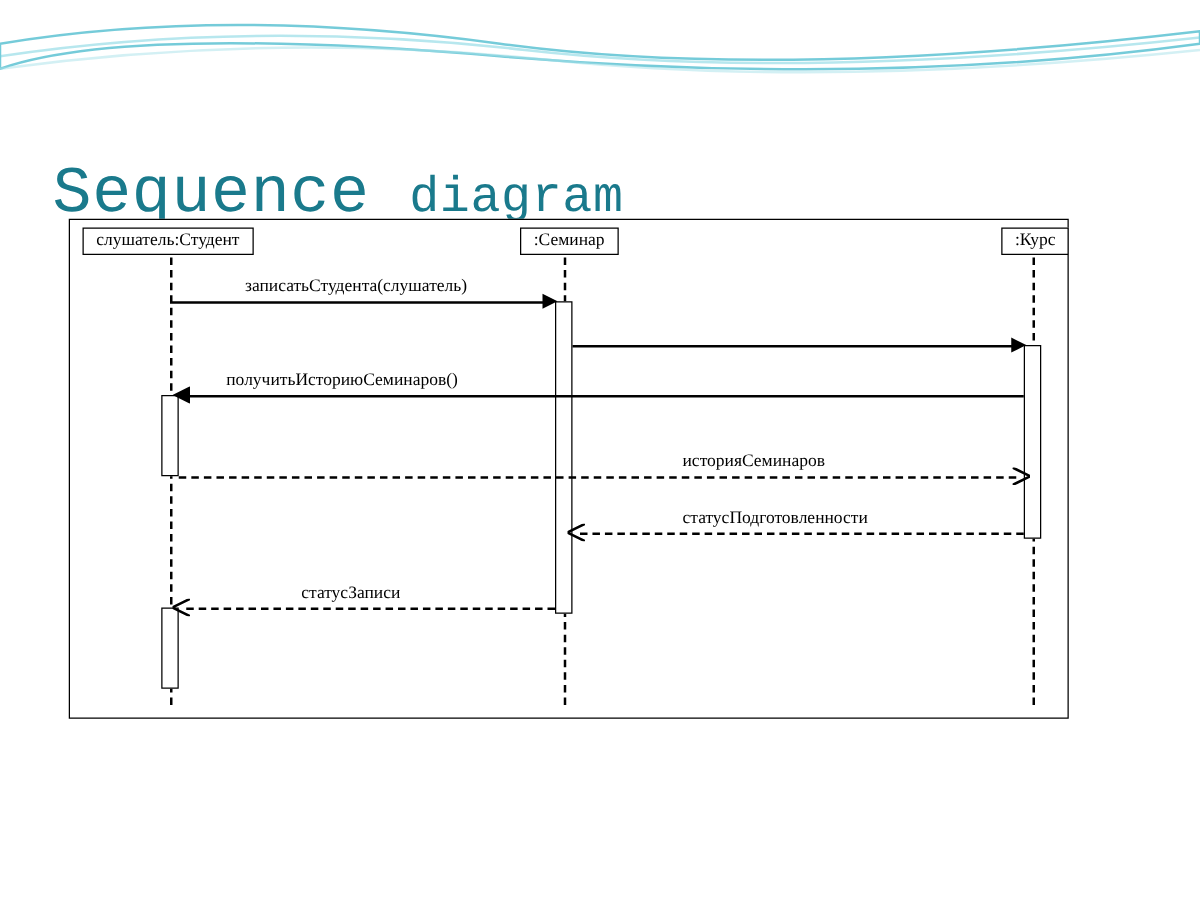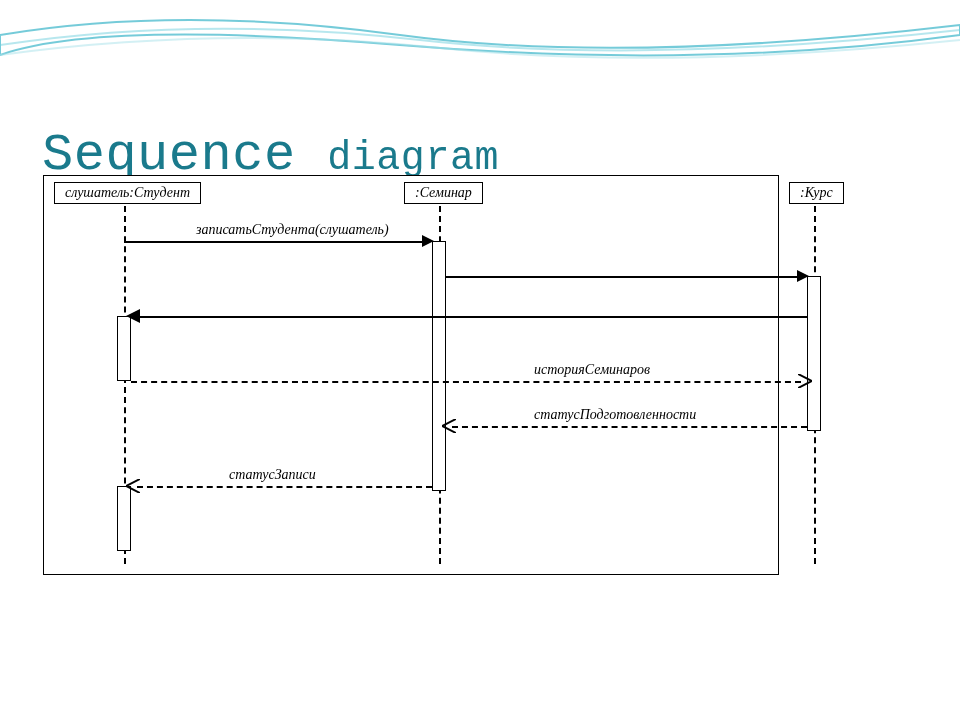--- a/index.html
+++ b/index.html
@@ -25,26 +25,25 @@
       color: #1a7a8c;
       font-weight: 400;
       font-family: Liberation Mono, monospace;
       letter-spacing: 0.5px;
       margin-top: 36px;
     }
     .title .word2 { font-size: 40px; }
     .diagram {
       position: absolute;
       top: 175px;
-      left: 43px;
-      width: 736px;
+      left: 55px;
+      width: 800px;
       height: 400px;
       border: 1px solid #000;
       background: #fff;
-      font-style: italic;
     }
     .participant {
       position: absolute;
       top: 6px;
       border: 1px solid #000;
       background: #fff;
       padding: 2px 10px;
       font-size: 14px;
       font-family: 'Times New Roman', serif;
       text-align: center;
@@ -121,29 +120,30 @@
   <div class="lifeline" style="left:395px;"></div>
   <div class="lifeline" style="left:770px;"></div>
 
   <div class="activation" style="left:388px; top:65px; height:250px;"></div>
   <div class="activation" style="left:763px; top:100px; height:155px;"></div>
   <div class="activation" style="left:73px; top:140px; height:65px;"></div>
   <div class="activation" style="left:73px; top:310px; height:65px;"></div>
 
   <div class="line-solid" style="left:80px; width:300px; top:65px;"></div>
   <div class="arrow-solid-r" style="left:378px; top:59px;"></div>
-  <div class="msg-label" style="left:140px; top:46px;margin-left:12px;">записатьСтудента(слушатель)</div>
+  <div class="msg-label" style="left:140px; top:46px;">записатьСтудента(слушатель)</div>
 
   <div class="line-solid" style="left:402px; width:355px; top:100px;"></div>
   <div class="arrow-solid-r" style="left:753px; top:94px;"></div>
 
   <div class="line-solid" style="left:93px; width:670px; top:140px;"></div>
   <svg class="arrow-open" style="left:82px; top:133px;" viewBox="0 0 14 14">
     <polygon points="14,0 0,7 14,14" fill="#000"></polygon>
   </svg>
+  <div class="msg-label" style="left:125px; top:121px;">получитьИсториюСеминаров()</div>
 
   <div class="line-dashed" style="left:87px; width:670px; top:205px;"></div>
   <svg class="arrow-open" style="left:754px; top:198px;" viewBox="0 0 14 14">
     <polyline points="0,0 14,7 0,14" fill="none" stroke="#000" stroke-width="2"></polyline>
   </svg>
   <div class="msg-label" style="left:490px; top:186px;text-align:right;">историяСеминаров</div>
 
   <div class="line-dashed" style="left:408px; width:355px; top:250px;"></div>
   <svg class="arrow-open" style="left:398px; top:243px;" viewBox="0 0 14 14">
     <polyline points="14,0 0,7 14,14" fill="none" stroke="#000" stroke-width="2"></polyline>

